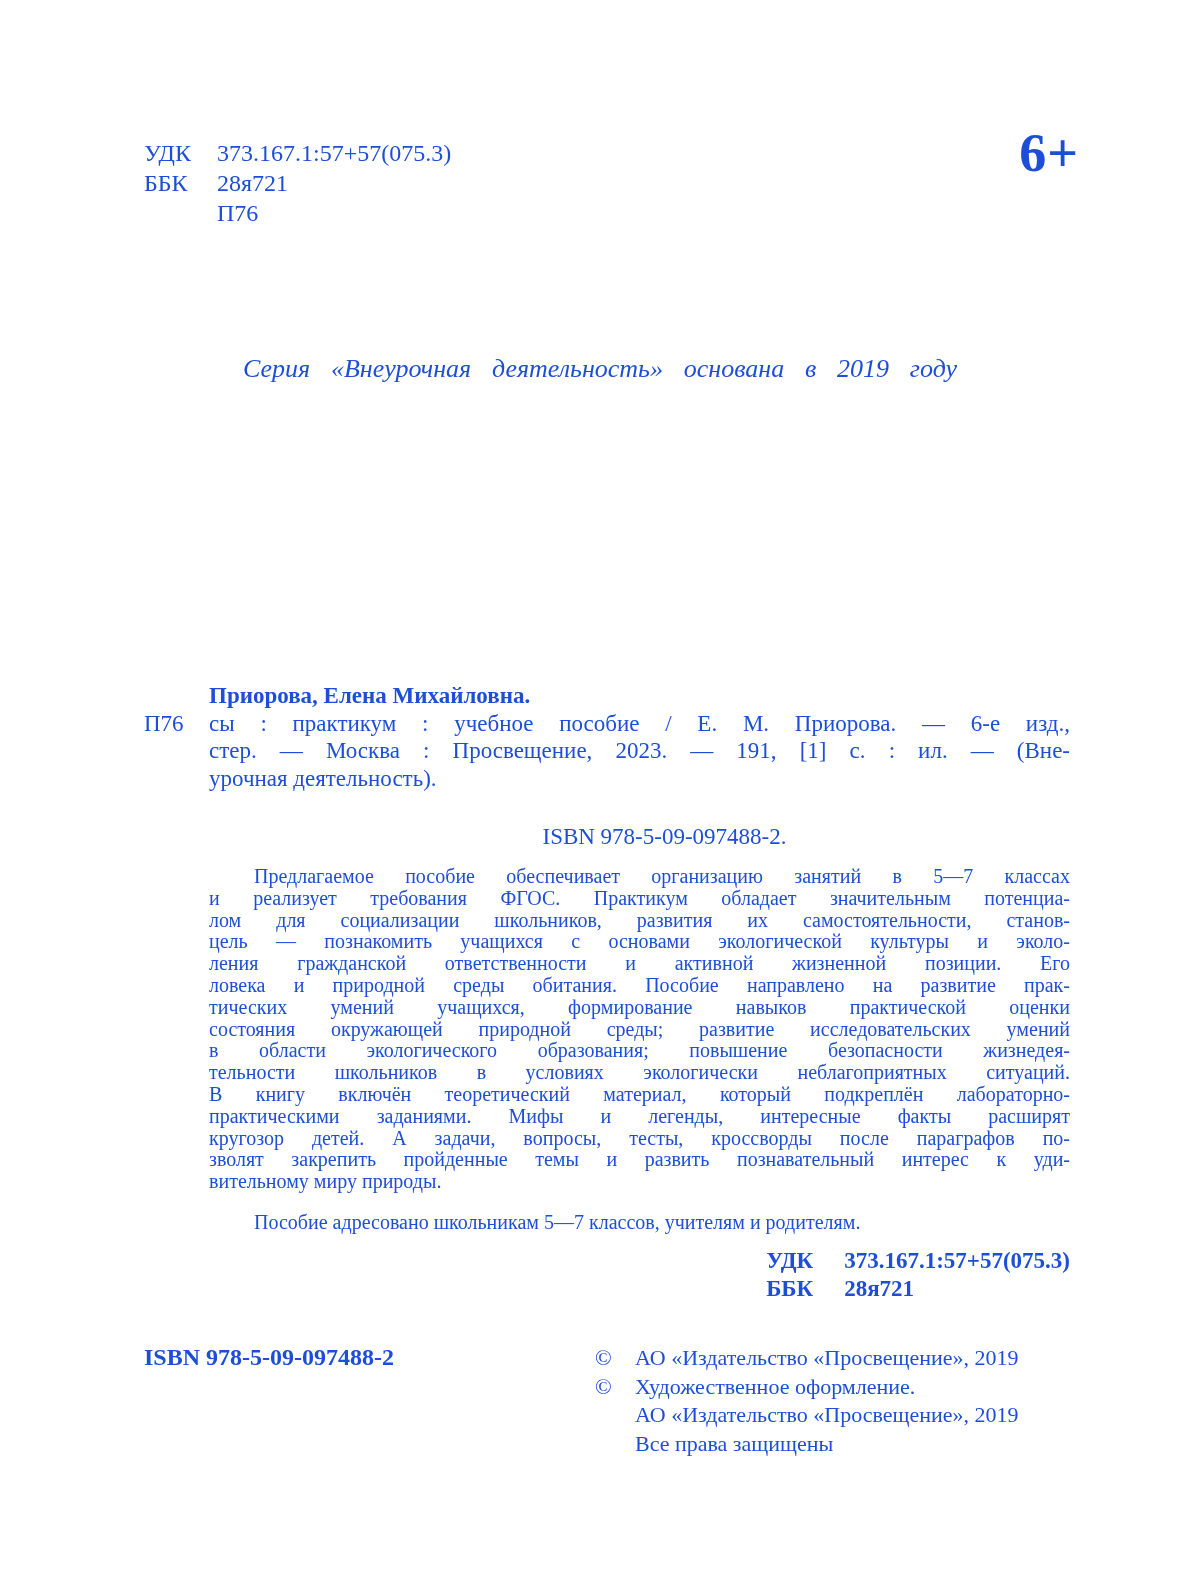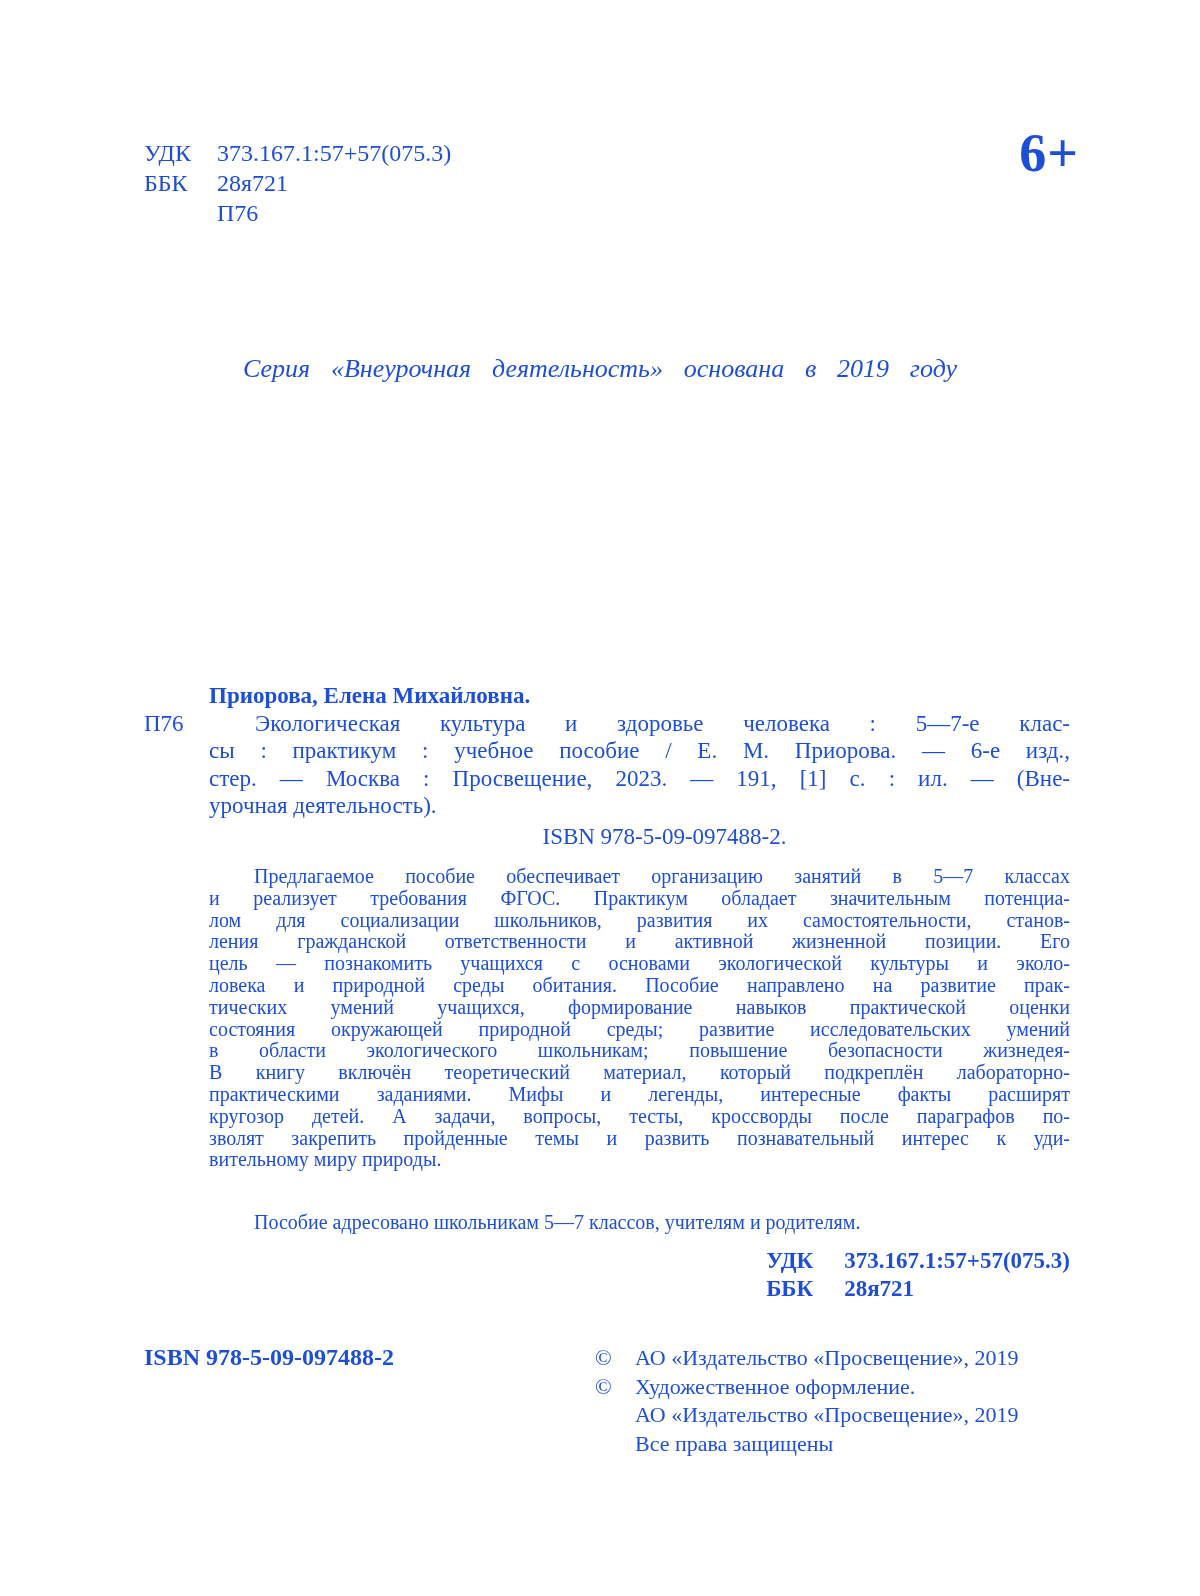--- a/index.html
+++ b/index.html
@@ -91,39 +91,39 @@
   </div>
 
   <div class="age-badge">6+</div>
 
   <div class="series">Серия «Внеурочная деятельность» основана в 2019 году</div>
 
   <div class="bib">
     <span class="hang-code">П76</span>
     <div class="bib-text">
       <div class="author">Приорова, Елена Михайловна.</div>
-      <div class="line-just first-indent">Экологическая культура и здоровье человека : 5—7-е клас-</div>
       <div class="line-just">сы : практикум : учебное пособие / Е. М. Приорова. — 6-е изд.,</div>
       <div class="line-just">стер. — Москва : Просвещение, 2023. — 191, [1] с. : ил. — (Вне-</div>
       <div>урочная деятельность).</div>
     </div>
   </div>
 
   <div class="isbn-mid">ISBN 978-5-09-097488-2.</div>
 
   <div class="annotation">
     <div class="ann-line just indent">Предлагаемое пособие обеспечивает организацию занятий в 5—7 классах</div>
     <div class="ann-line just">и реализует требования ФГОС. Практикум обладает значительным потенциа-</div>
     <div class="ann-line just">лом для социализации школьников, развития их самостоятельности, станов-</div>
+    <div class="ann-line just">цель — познакомить учащихся с основами экологической культуры и эколо-</div>
     <div class="ann-line just">ления гражданской ответственности и активной жизненной позиции. Его</div>
-    <div class="ann-line just">цель — познакомить учащихся с основами экологической культуры и эколо-</div>
     <div class="ann-line just">ловека и природной среды обитания. Пособие направлено на развитие прак-</div>
     <div class="ann-line just">тических умений учащихся, формирование навыков практической оценки</div>
     <div class="ann-line just">состояния окружающей природной среды; развитие исследовательских умений</div>
-    <div class="ann-line just">в области экологического школьникам; повышение безопасности жизнедея-</div>
+    <div class="ann-line just">в области экологического образования; повышение безопасности жизнедея-</div>
+    <div class="ann-line just">тельности школьников в условиях экологически неблагоприятных ситуаций.</div>
     <div class="ann-line just">В книгу включён теоретический материал, который подкреплён лабораторно-</div>
     <div class="ann-line just">практическими заданиями. Мифы и легенды, интересные факты расширят</div>
     <div class="ann-line just">кругозор детей. А задачи, вопросы, тесты, кроссворды после параграфов по-</div>
     <div class="ann-line just">зволят закрепить пройденные темы и развить познавательный интерес к уди-</div>
     <div class="ann-line">вительному миру природы.</div>
   </div>
 
   <div class="addressee">Пособие адресовано школьникам 5—7 классов, учителям и родителям.</div>
 
   <div class="codes-bottom">

